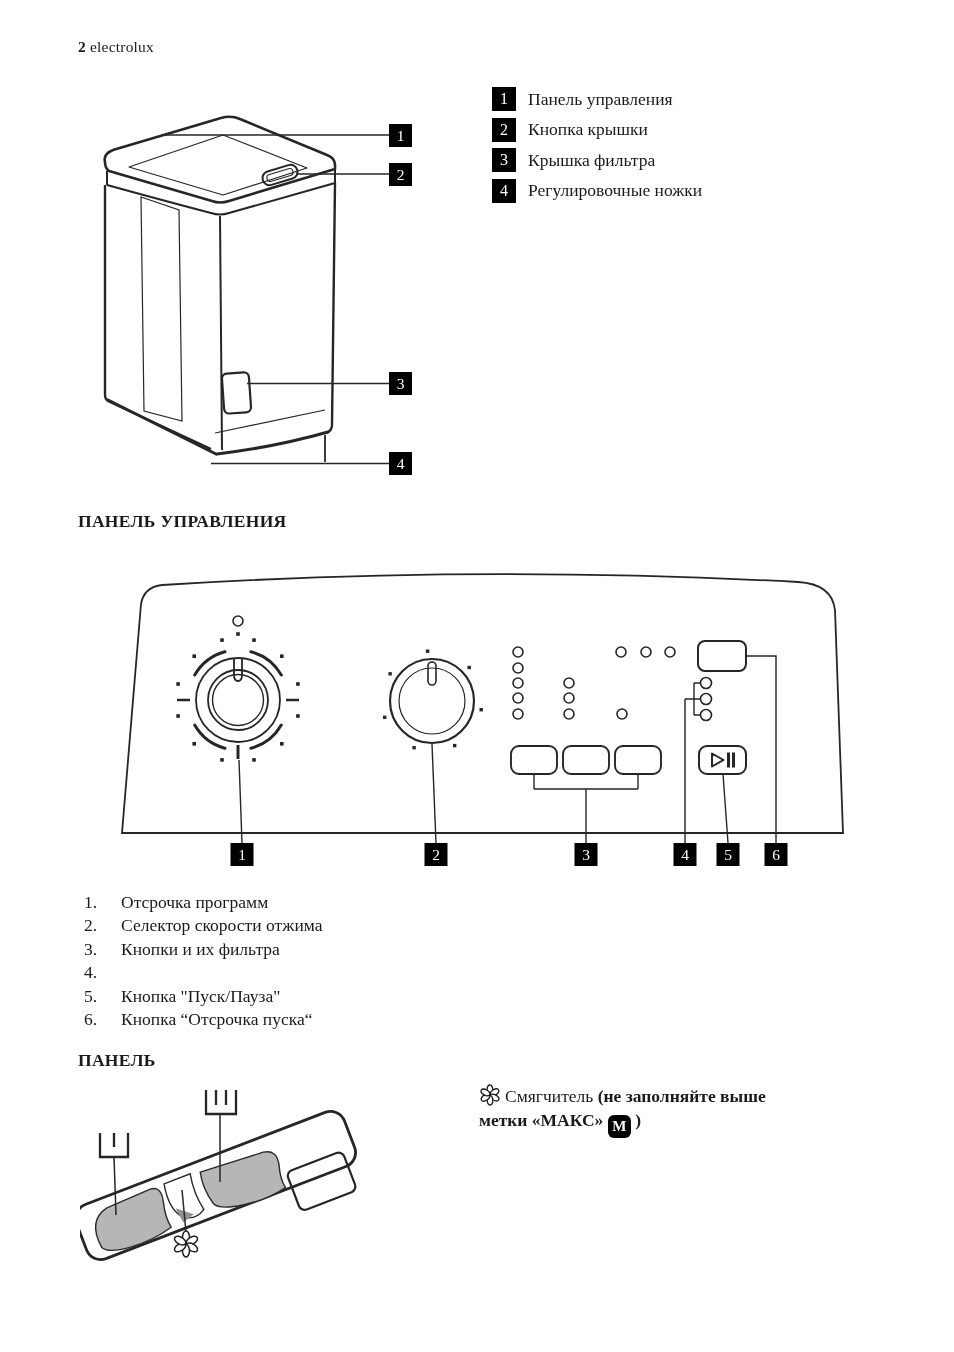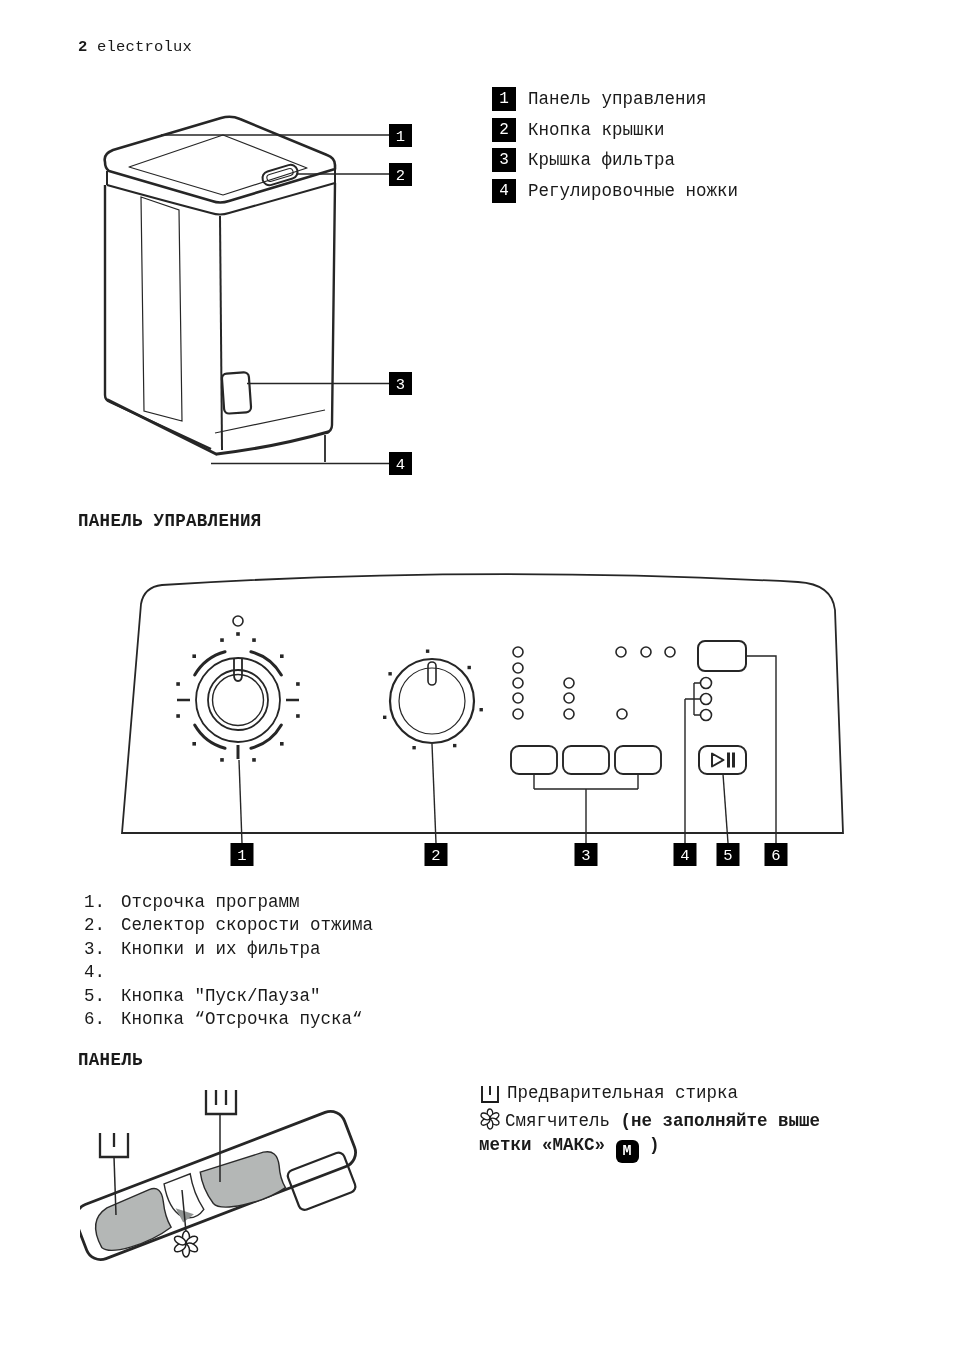--- a/index.html
+++ b/index.html
@@ -1,17 +1,17 @@
 <!DOCTYPE html>
 <html><head>
 <meta charset="utf-8">
 <style>
   html,body{margin:0;padding:0;background:#fff;}
   .page{position:relative;width:954px;height:1352px;background:#fff;overflow:hidden;
-        font-family:Liberation Mono, monospace;color:#1a1a1a;}
+        font-family:Liberation Serif, serif;color:#1a1a1a;}
   .abs{position:absolute;}
   .hdr{font-size:15.5px;letter-spacing:.2px;}
   .hdr b{font-weight:bold;}
   .sec-h{font-size:17.5px;font-weight:bold;letter-spacing:.3px;}
   
   .legend{display:flex;flex-direction:column;gap:6.5px;}
   .legend .row{display:flex;align-items:center;height:24px;}
   .numbox{width:24px;height:24px;background:#000;color:#fff;display:flex;align-items:center;
           justify-content:center;font-size:16px;flex:0 0 auto;}
   .legend .lbl{margin-left:12px;font-size:17.5px;white-space:nowrap;}
@@ -266,26 +266,20 @@
         <ellipse cx="0" cy="-6.8" rx="3.5" ry="6.2" transform="rotate(60)"></ellipse>
         <ellipse cx="0" cy="-6.8" rx="3.5" ry="6.2" transform="rotate(120)"></ellipse>
         <ellipse cx="0" cy="-6.8" rx="3.5" ry="6.2" transform="rotate(180)"></ellipse>
         <ellipse cx="0" cy="-6.8" rx="3.5" ry="6.2" transform="rotate(240)"></ellipse>
         <ellipse cx="0" cy="-6.8" rx="3.5" ry="6.2" transform="rotate(300)"></ellipse>
       </g>
     </g>
   </svg>
 
   <div class="abs dleg" style="left:479px;top:1082px;">
-    <div class="drow">
-      <svg width="22" height="21" viewBox="0 0 22 21">
-        <path d="M 3,2 L 3,18 L 19,18 L 19,2 M 11,2 L 11,11" fill="none" stroke="#1a1a1a" stroke-width="1.9"></path>
-      </svg>
-      <span>Предварительная стирка</span>
-    </div>
     <div>
       <svg width="22" height="22" viewBox="0 0 22 22" style="vertical-align:-4px;margin-right:4px;">
         <g transform="translate(11,11)" fill="#fff" stroke="#1a1a1a" stroke-width="1.3">
           <ellipse cx="0" cy="-5.2" rx="2.8" ry="4.8"></ellipse>
           <ellipse cx="0" cy="-5.2" rx="2.8" ry="4.8" transform="rotate(60)"></ellipse>
           <ellipse cx="0" cy="-5.2" rx="2.8" ry="4.8" transform="rotate(120)"></ellipse>
           <ellipse cx="0" cy="-5.2" rx="2.8" ry="4.8" transform="rotate(180)"></ellipse>
           <ellipse cx="0" cy="-5.2" rx="2.8" ry="4.8" transform="rotate(240)"></ellipse>
           <ellipse cx="0" cy="-5.2" rx="2.8" ry="4.8" transform="rotate(300)"></ellipse>
         </g>

